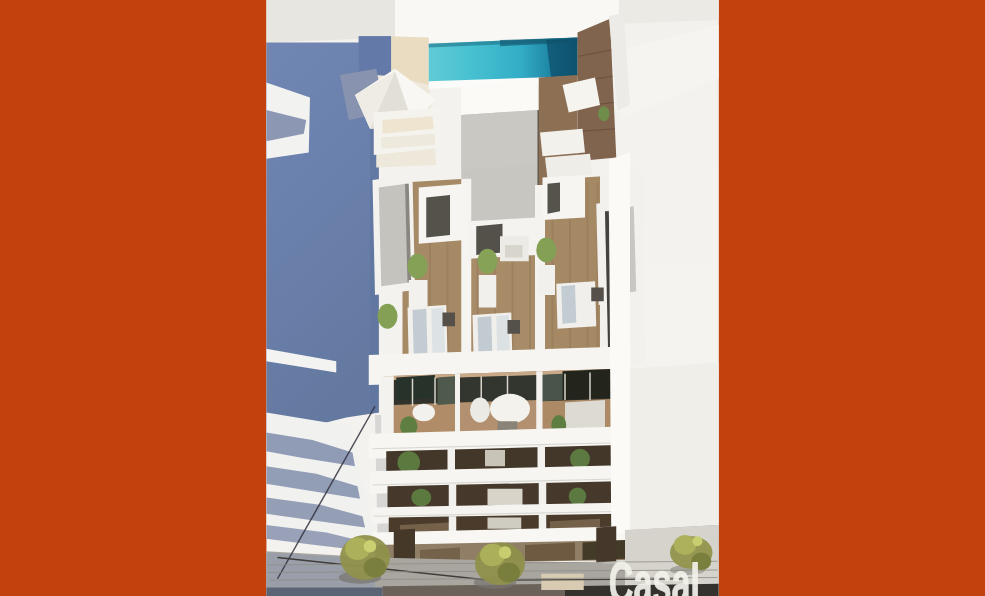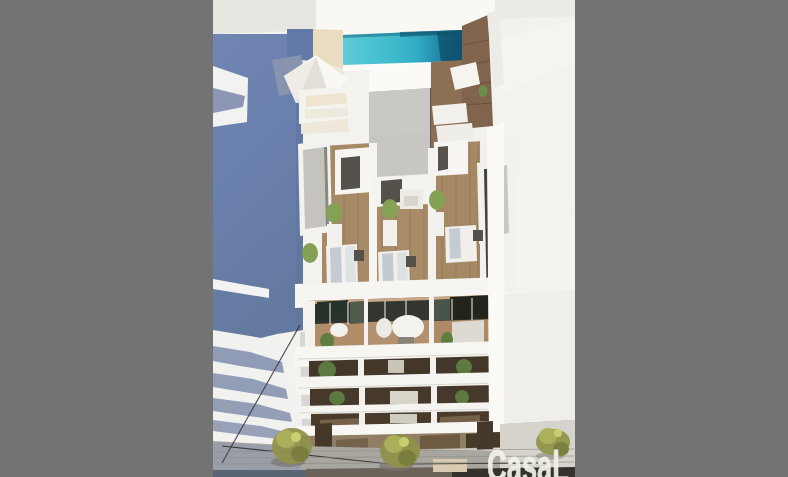--- a/index.html
+++ b/index.html
@@ -1,16 +1,16 @@
 <!DOCTYPE html>
 <html><head>
 <meta charset="utf-8">
 <style>
 html,body{margin:0;padding:0;background:#ffffff;}
-#canvas{width:788px;height:477px;position:relative;background:#737373;font-family:"Liberation Sans",sans-serif;}
+#canvas{width:788px;height:477px;position:relative;background:#c2410c;font-family:"Liberation Sans",sans-serif;}
 svg{display:block;}
 </style>
 </head>
 <body>
 <div id="canvas">
 <svg width="788" height="477" viewBox="0 0 788 477" xmlns="http://www.w3.org/2000/svg">
 <defs>
 <clipPath id="photo">
           <rect x="213" y="0" width="362" height="477"></rect>
         </clipPath>

